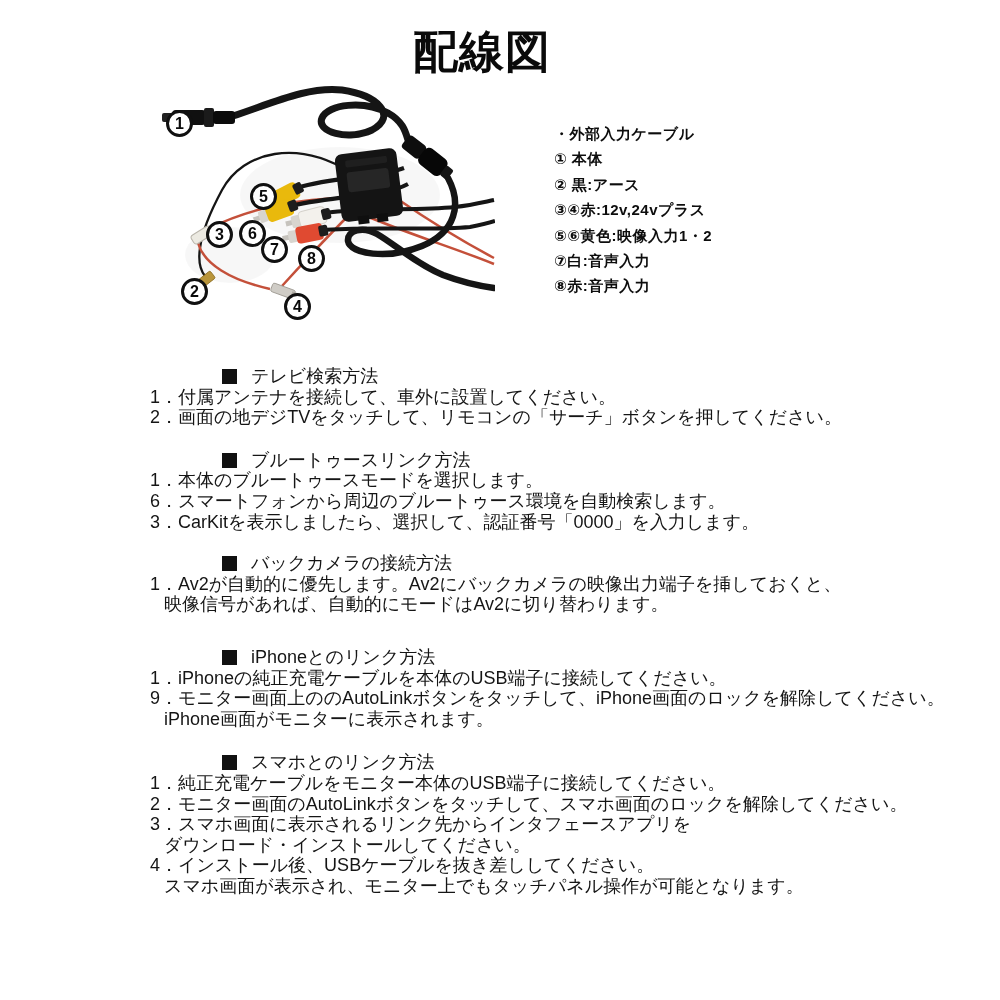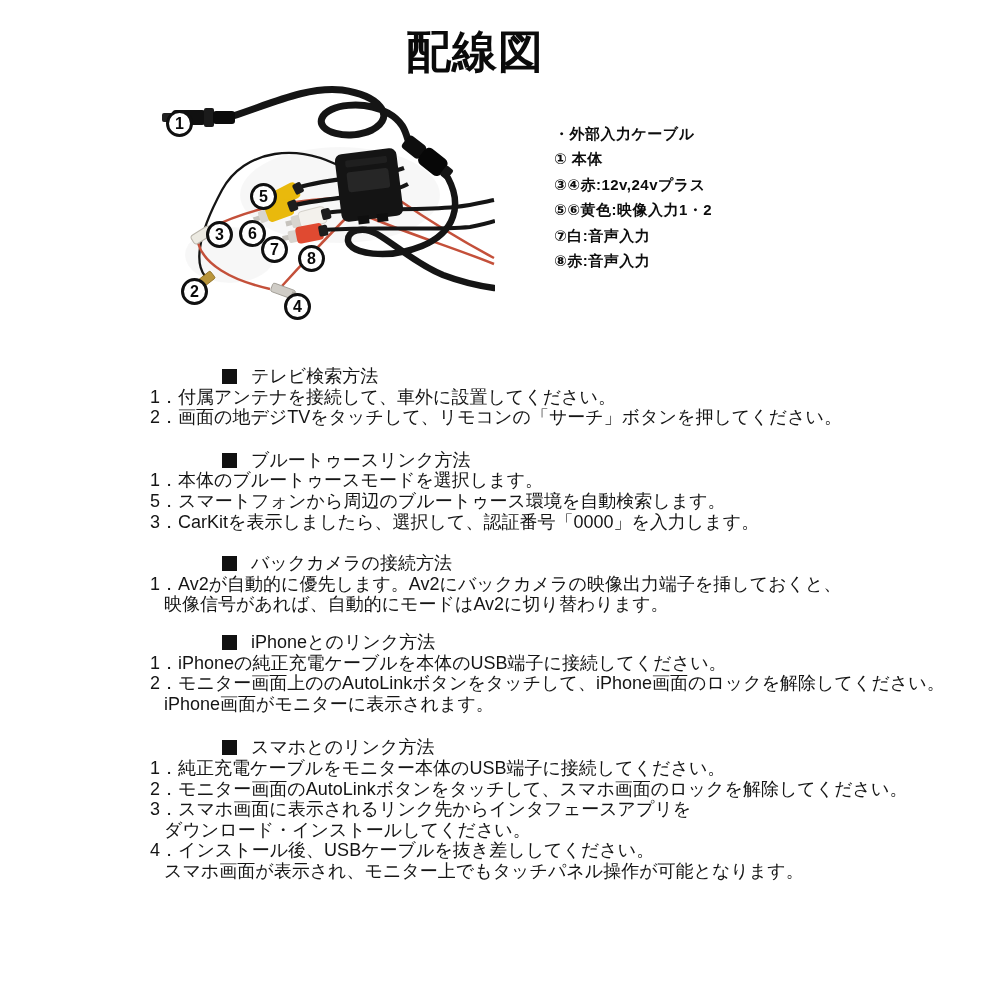--- a/index.html
+++ b/index.html
@@ -2,21 +2,21 @@
 <html><head>
 <meta charset="utf-8">
 <style>
   html,body{margin:0;padding:0;}
   body{
     width:1000px;height:1000px;background:#ffffff;position:relative;
     font-family:"Liberation Sans","DejaVu Sans",sans-serif;color:#111;
     overflow:hidden;
   }
   .title{
-    position:absolute;top:22px;left:4px;width:942px;margin:0;
+    position:absolute;top:22px;left:11px;width:942px;margin:0;
     text-align:center;font-size:45px;font-weight:900;letter-spacing:1px;color:#0a0a0a;
   }
   .photo{position:absolute;left:150px;top:80px;width:345px;height:250px;}
   .photo svg{position:absolute;left:0;top:0;}
   .callout{
     position:absolute;width:27px;height:27px;box-sizing:border-box;
     border:3px solid #101010;border-radius:50%;background:#fff;
     display:flex;align-items:center;justify-content:center;
     font-size:16px;font-weight:bold;color:#0a0a0a;z-index:5;
   }
@@ -129,20 +129,21 @@
   <div class="callout" style="left:134px;top:213px;">4</div>
   <div class="callout" style="left:100px;top:103px;">5</div>
   <div class="callout" style="left:89px;top:140px;">6</div>
   <div class="callout" style="left:111px;top:156px;">7</div>
   <div class="callout" style="left:148px;top:165px;">8</div>
 </div>
 
 <div class="legend">
   <div>・外部入力ケーブル</div>
   <div>① 本体</div>
+  <div>② 黒:アース</div>
   <div>③④赤:12v,24vプラス</div>
   <div>⑤⑥黄色:映像入力1・2</div>
   <div>⑦白:音声入力</div>
   <div>⑧赤:音声入力</div>
 </div>
 
 <div class="sections">
 
   <section style="margin-bottom:22px;">
     <div class="sec-head">
@@ -152,40 +153,40 @@
     <div class="line">1．付属アンテナを接続して、車外に設置してください。</div>
     <div class="line">2．画面の地デジTVをタッチして、リモコンの「サーチ」ボタンを押してください。</div>
   </section>
 
   <section style="margin-bottom:21px;">
     <div class="sec-head">
       <span class="sq"></span>
       <span>ブルートゥースリンク方法</span>
     </div>
     <div class="line">1．本体のブルートゥースモードを選択します。</div>
-    <div class="line">5．スマートフォンから周辺のブルートゥース環境を自動検索します。</div>
+    <div class="line">6．スマートフォンから周辺のブルートゥース環境を自動検索します。</div>
     <div class="line">3．CarKitを表示しましたら、選択して、認証番号「0000」を入力します。</div>
   </section>
 
-  <section style="margin-bottom:17px;">
+  <section style="margin-bottom:32px;">
     <div class="sec-head">
       <span class="sq"></span>
       <span>バックカメラの接続方法</span>
     </div>
     <div class="line">1．Av2が自動的に優先します。Av2にバックカメラの映像出力端子を挿しておくと、</div>
     <div class="line cont">映像信号があれば、自動的にモードはAv2に切り替わります。</div>
   </section>
 
   <section style="margin-bottom:23px;">
     <div class="sec-head">
       <span class="sq"></span>
       <span>iPhoneとのリンク方法</span>
     </div>
     <div class="line">1．iPhoneの純正充電ケーブルを本体のUSB端子に接続してください。</div>
-    <div class="line">2．モニター画面上ののAutoLinkボタンをタッチして、iPhone画面のロックを解除してください。</div>
+    <div class="line">9．モニター画面上ののAutoLinkボタンをタッチして、iPhone画面のロックを解除してください。</div>
     <div class="line cont">iPhone画面がモニターに表示されます。</div>
   </section>
 
   <section style="margin-bottom:8px;">
     <div class="sec-head">
       <span class="sq"></span>
       <span>スマホとのリンク方法</span>
     </div>
     <div class="line">1．純正充電ケーブルをモニター本体のUSB端子に接続してください。</div>
     <div class="line">2．モニター画面のAutoLinkボタンをタッチして、スマホ画面のロックを解除してください。</div>

